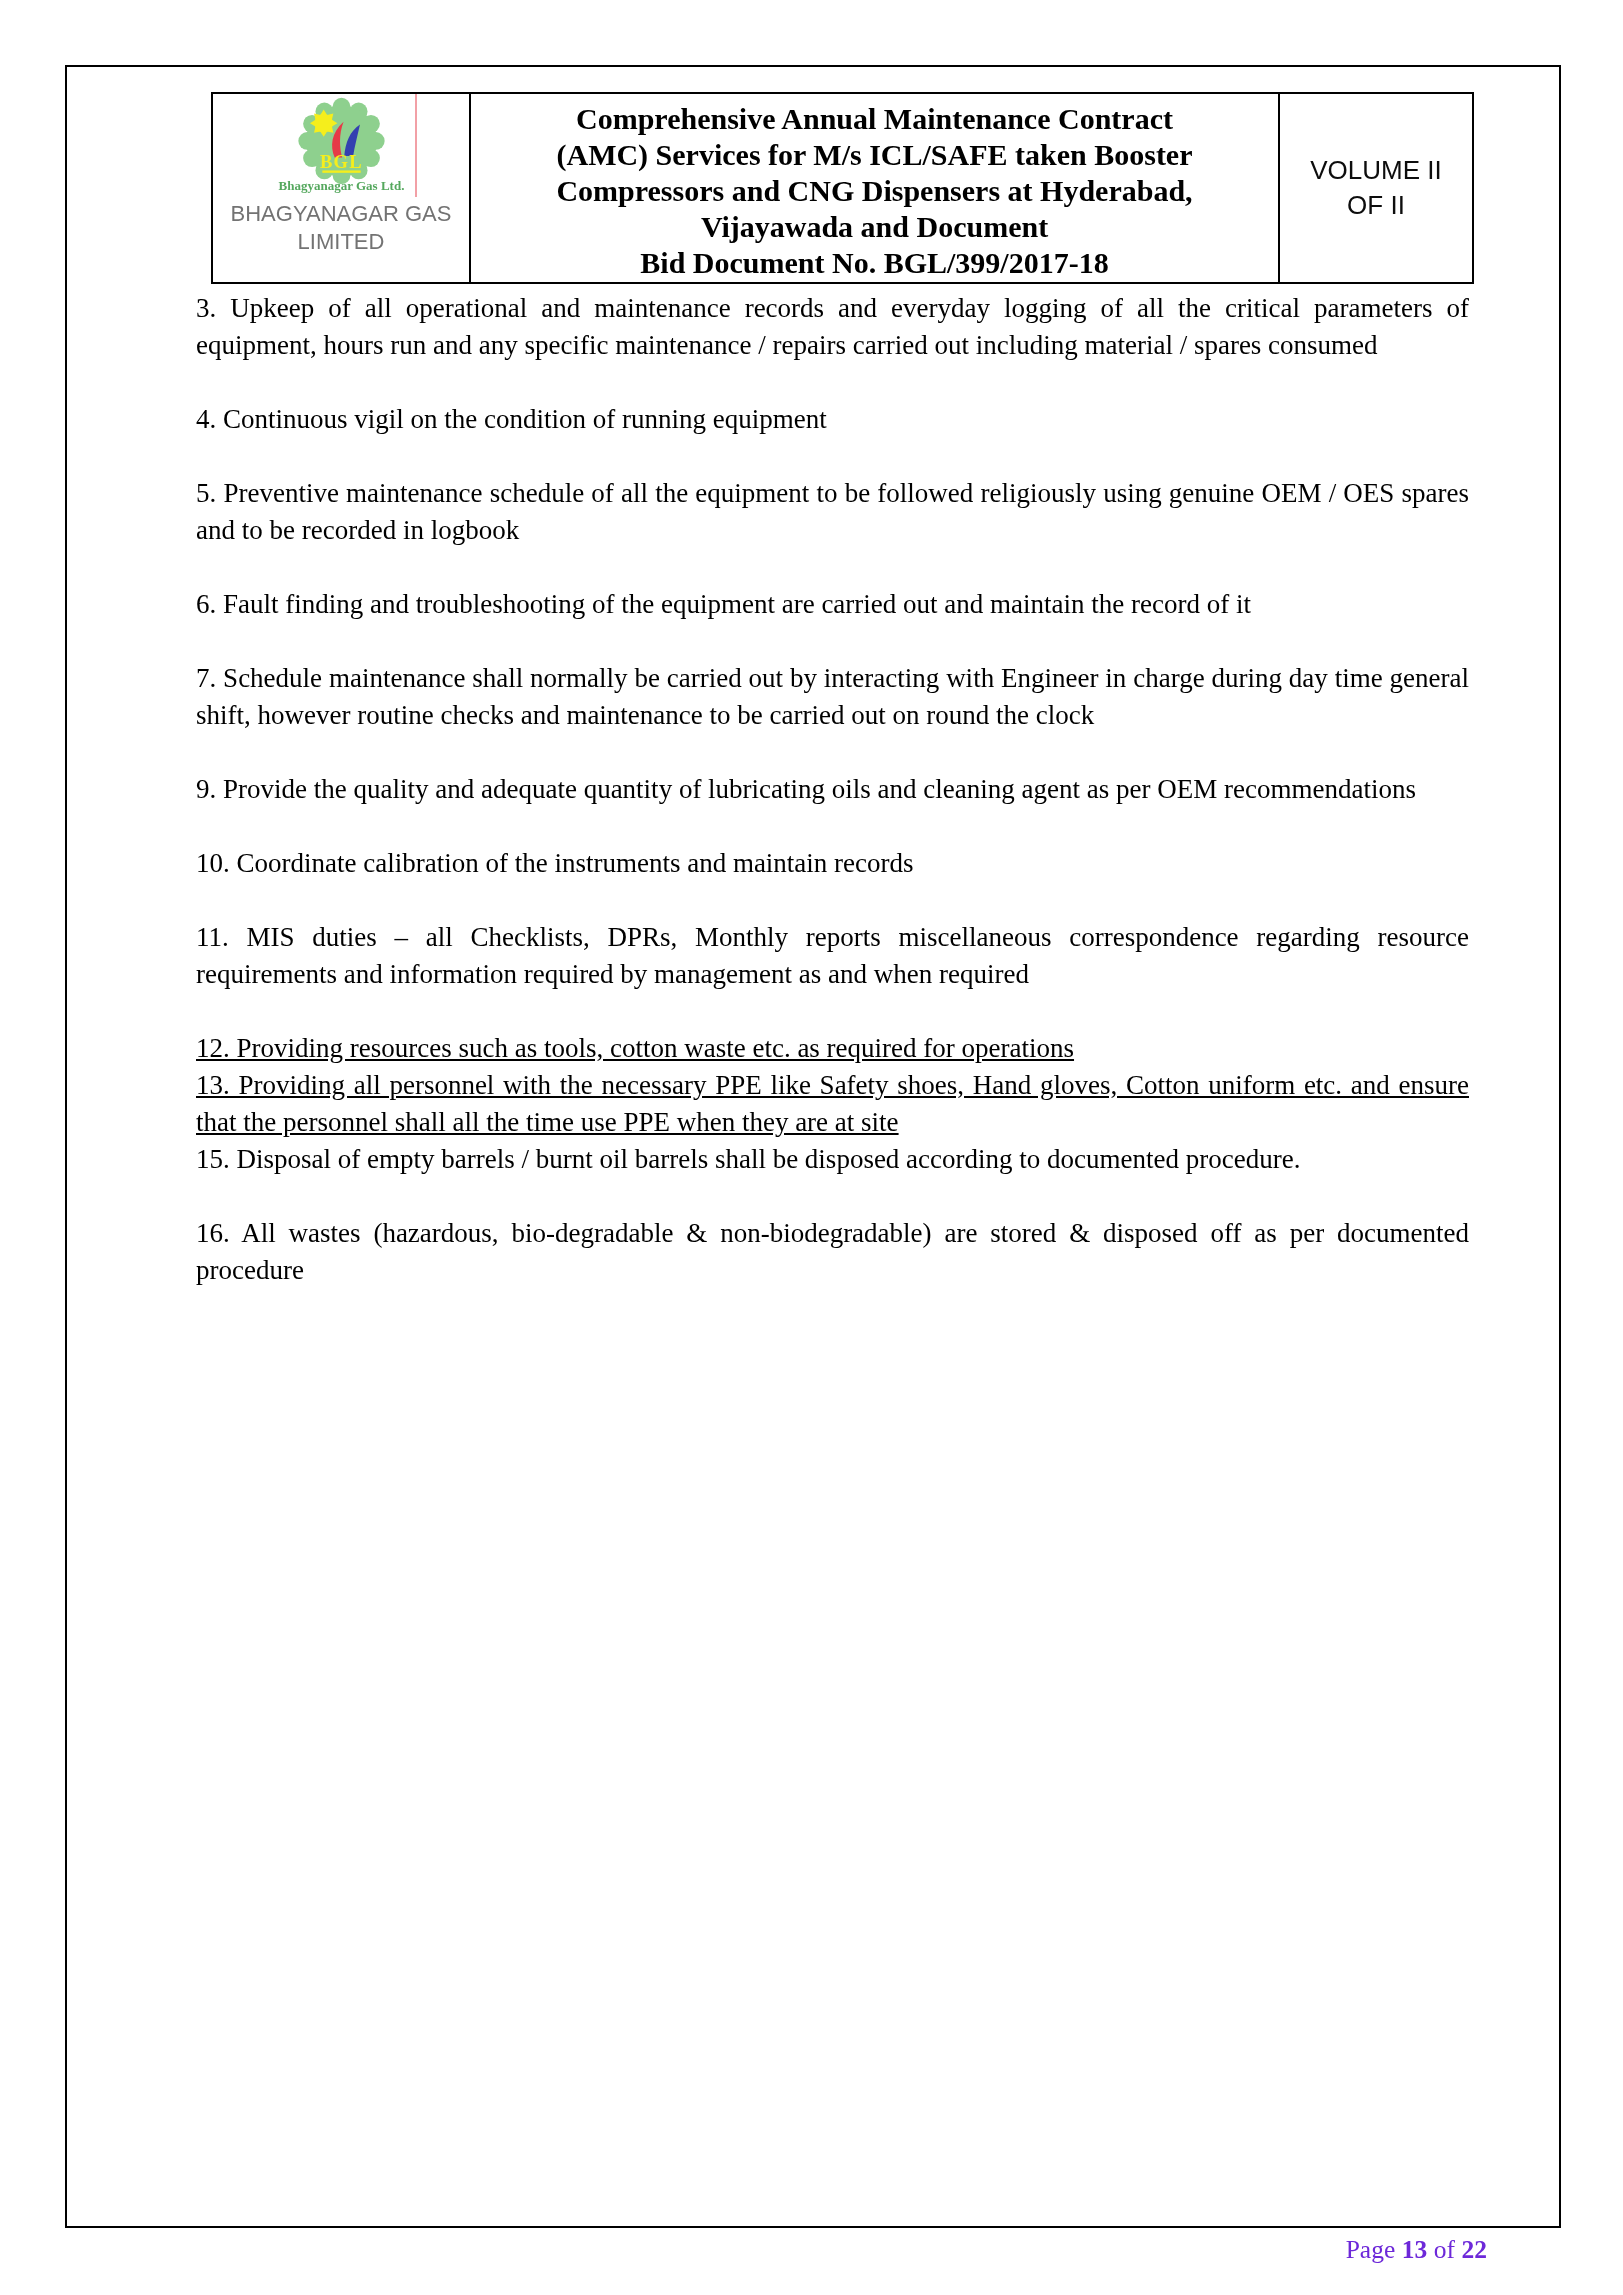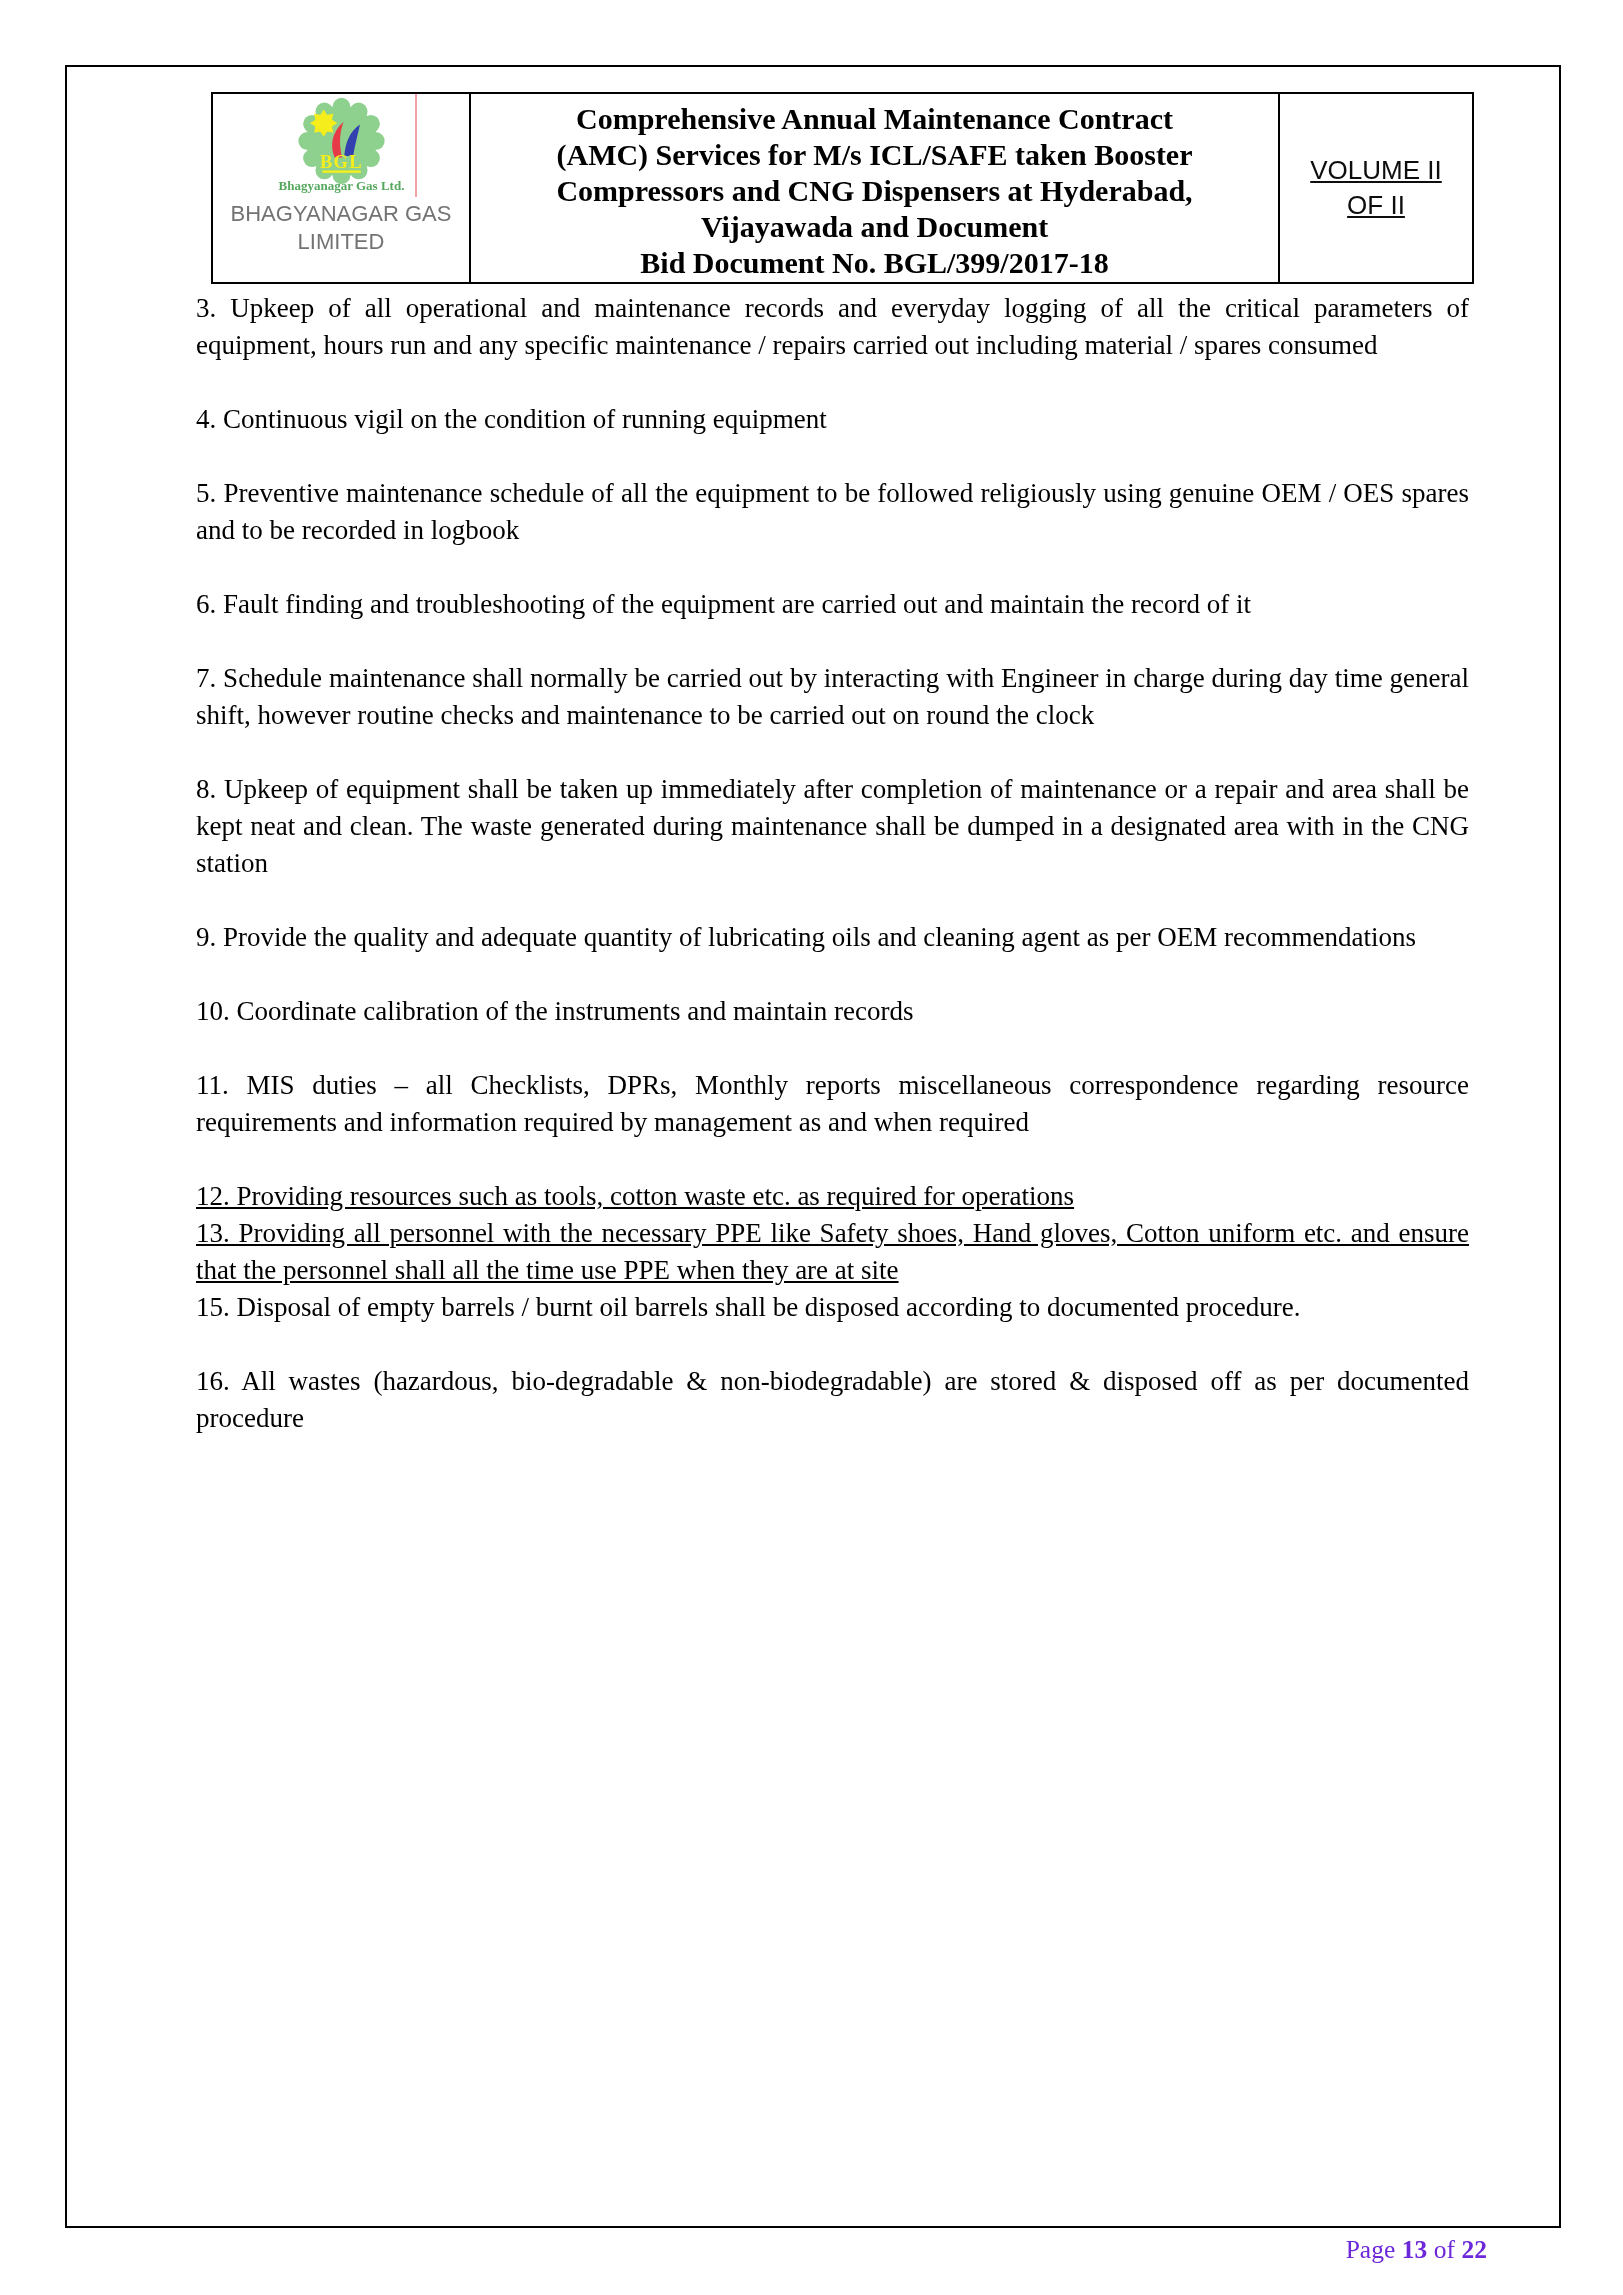--- a/index.html
+++ b/index.html
@@ -60,21 +60,20 @@
     width: 194px;
     border-left: 2px solid #000000;
     display: flex;
     flex-direction: column;
     justify-content: center;
     align-items: center;
     font-family: "Liberation Sans", sans-serif;
     font-size: 26px;
     line-height: 35px;
     color: #0d0d0d;
-    text-decoration: underline;
   }
   .pink-line {
     position: absolute;
     left: 415px; top: 94px;
     width: 2px; height: 103px;
     background: #f2a0a6;
   }
   .body-text {
     position: absolute;
     left: 196px; top: 290px;
@@ -156,21 +155,20 @@
   </div>
 
   <div class="pink-line"></div>
 
   <div class="body-text">
     <div class="para">3. Upkeep of all operational and maintenance records and everyday logging of all the critical parameters of equipment, hours run and any specific maintenance / repairs carried out including material / spares consumed</div>
     <div class="para">4. Continuous vigil on the condition of running equipment</div>
     <div class="para">5. Preventive maintenance schedule of all the equipment to be followed religiously using genuine OEM / OES spares and to be recorded in logbook</div>
     <div class="para">6. Fault finding and troubleshooting of the equipment are carried out and maintain the record of it</div>
     <div class="para">7. Schedule maintenance shall normally be carried out by interacting with Engineer in charge during day time general shift, however routine checks and maintenance to be carried out on round the clock</div>
-    <div class="para">8. Upkeep of equipment shall be taken up immediately after completion of maintenance or a repair and area shall be kept neat and clean. The waste generated during maintenance shall be dumped in a designated area with in the CNG station</div>
     <div class="para">9. Provide the quality and adequate quantity of lubricating oils and cleaning agent as per OEM recommendations</div>
     <div class="para">10. Coordinate calibration of the instruments and maintain records</div>
     <div class="para">11. MIS duties – all Checklists, DPRs, Monthly reports miscellaneous correspondence regarding resource requirements and information required by management as and when required</div>
     <div class="para tight">12. Providing resources such as tools, cotton waste etc. as required for operations</div>
     <div class="para tight">13. Providing all personnel with the necessary PPE like Safety shoes, Hand gloves, Cotton uniform etc. and ensure that the personnel shall all the time use PPE when they are at site</div>
     <div class="para">15. Disposal of empty barrels / burnt oil barrels shall be disposed according to documented procedure.</div>
     <div class="para">16. All wastes (hazardous, bio-degradable &amp; non-biodegradable) are stored &amp; disposed off as per documented procedure</div>
   </div>
 
   <div class="footer"><span>Page</span><span class="sp"></span><b>13</b><span class="sp"></span><span>of</span><span class="sp"></span><b>22</b></div>

